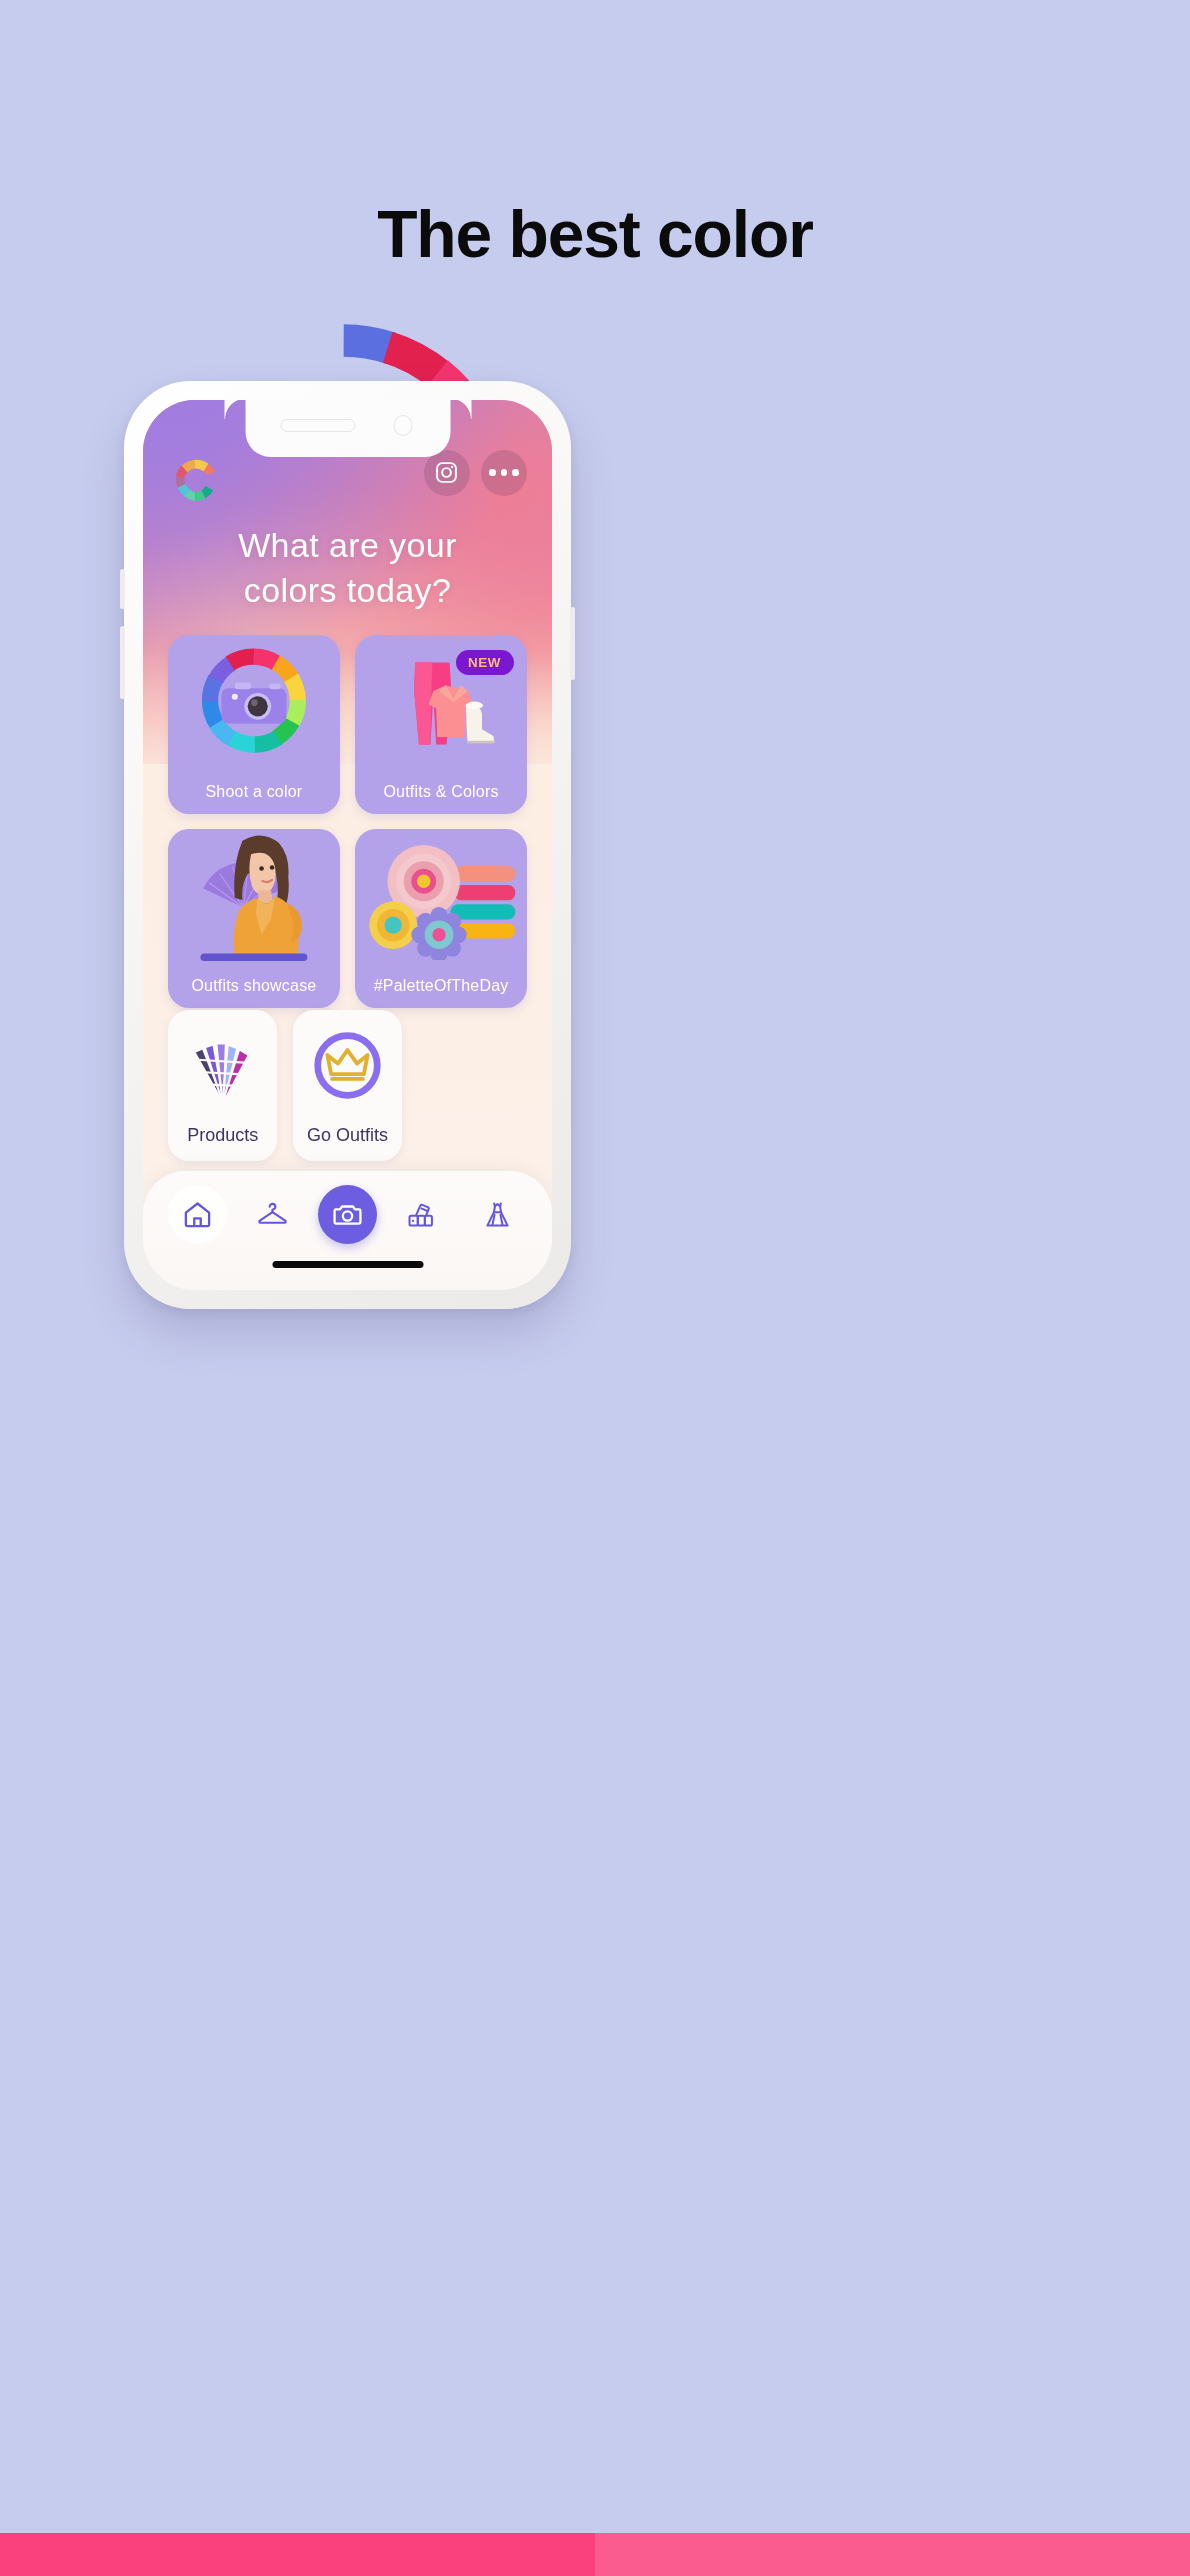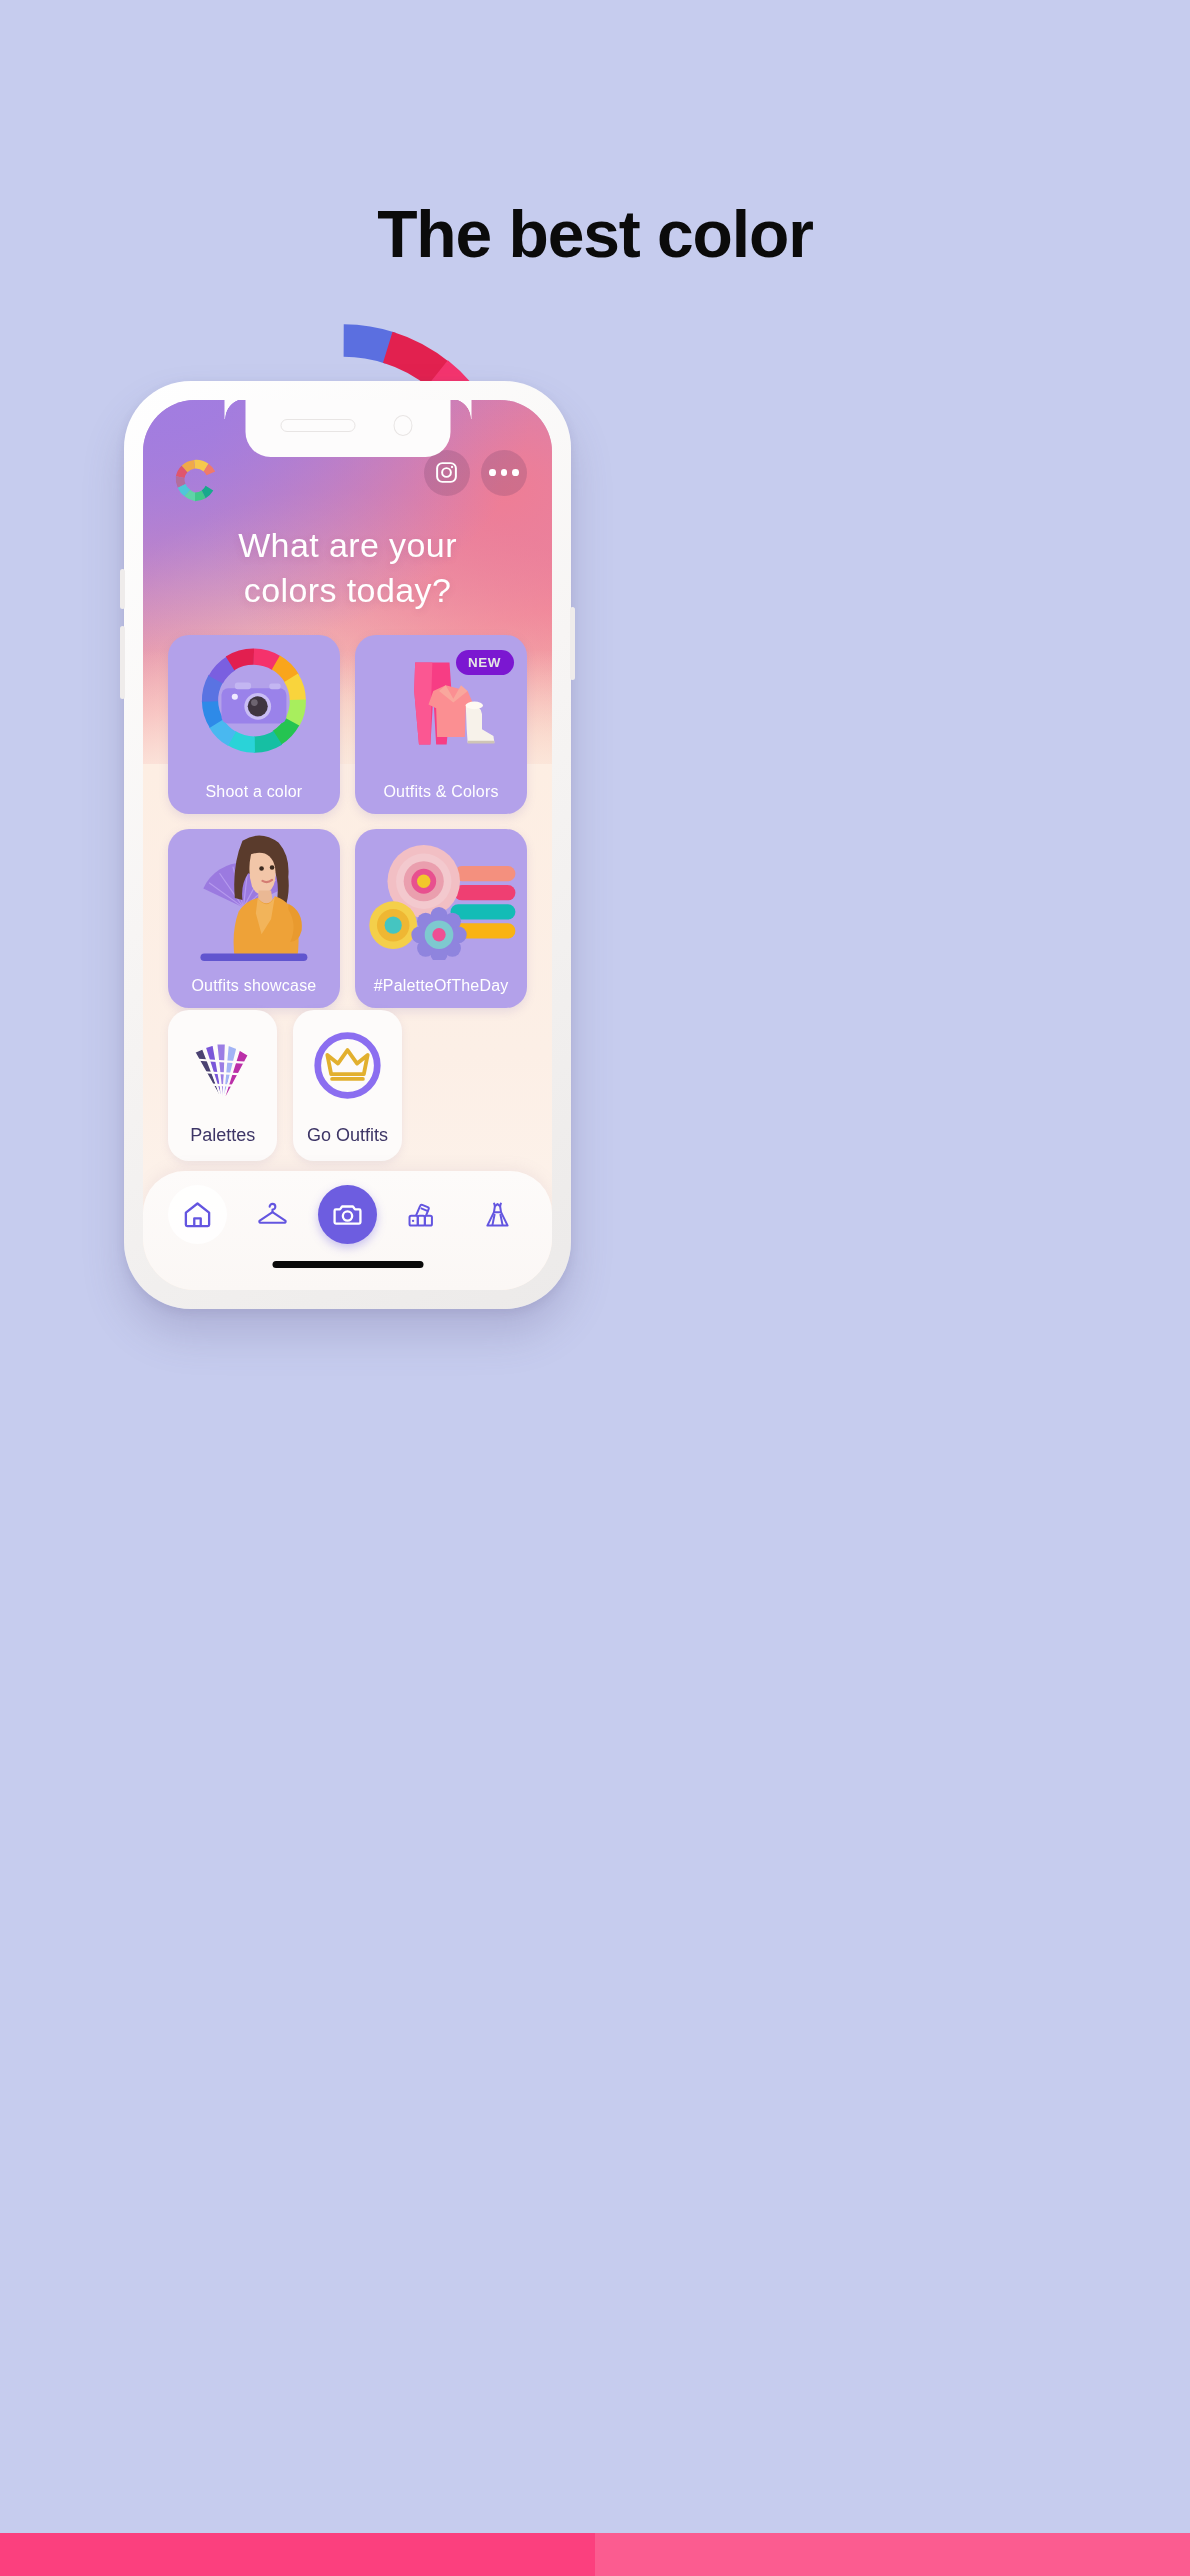--- a/index.html
+++ b/index.html
@@ -146,21 +146,21 @@
     box-shadow:0 3.8px 9.6px rgba(120,100,180,.15);
   }
   .card .label{
     position:absolute;left:0;bottom:13.4px;width:100%;
     text-align:center;color:#fff;font-size:16px;letter-spacing:0.2px;
   }
   .card .art{ position:absolute; left:0; top:5.8px; width:100%; height:125px; }
 
   .badge-new{
     position:absolute; right:13.4px; top:15.3px;
-    background:#7b17d1; color:#e5e5e5;
+    background:#7b17d1; color:#fdba74;
     font-size:13.4px; font-weight:bold; letter-spacing:0.6px;
     padding:4.8px 12.5px; border-radius:13.4px;
     z-index:3;
   }
 
   
   .smallrow{
     position:absolute; left:25px; right:25px; top:610px;
     display:grid; grid-template-columns:1fr 1fr 1fr; gap:15.3px;
   }
@@ -434,21 +434,21 @@
                 <path d="M1 0 L17 -51 L27 -45 L3 0 Z" fill="#bb2fa8"></path>
               </g>
               <g fill="none" stroke="#fdfbfa" stroke-width="2.2">
                 <path d="M-26 -40 L22 -37"></path>
                 <path d="M-20 -27 L16 -25"></path>
                 <path d="M-13 -14 L10 -13"></path>
               </g>
             </g>
           </svg>
         </div>
-        <div class="slabel">Palettes</div>
+        <div class="slabel">Products</div>
       </div>
 
 
       <div class="scard">
         <div class="sart">
           <svg width="73" height="73" viewBox="0 0 76 76">
             <circle cx="38" cy="38" r="31" fill="none" stroke="#8b6ef0" stroke-width="7"></circle>
             <path d="M21 47 L17 27 L28 36 L38 22 L48 36 L59 27 L55 47 Z" fill="none" stroke="#e2b02e" stroke-width="4" stroke-linejoin="round"></path>
             <path d="M22 52 L54 52" stroke="#e2b02e" stroke-width="4" stroke-linecap="round"></path>
           </svg>

